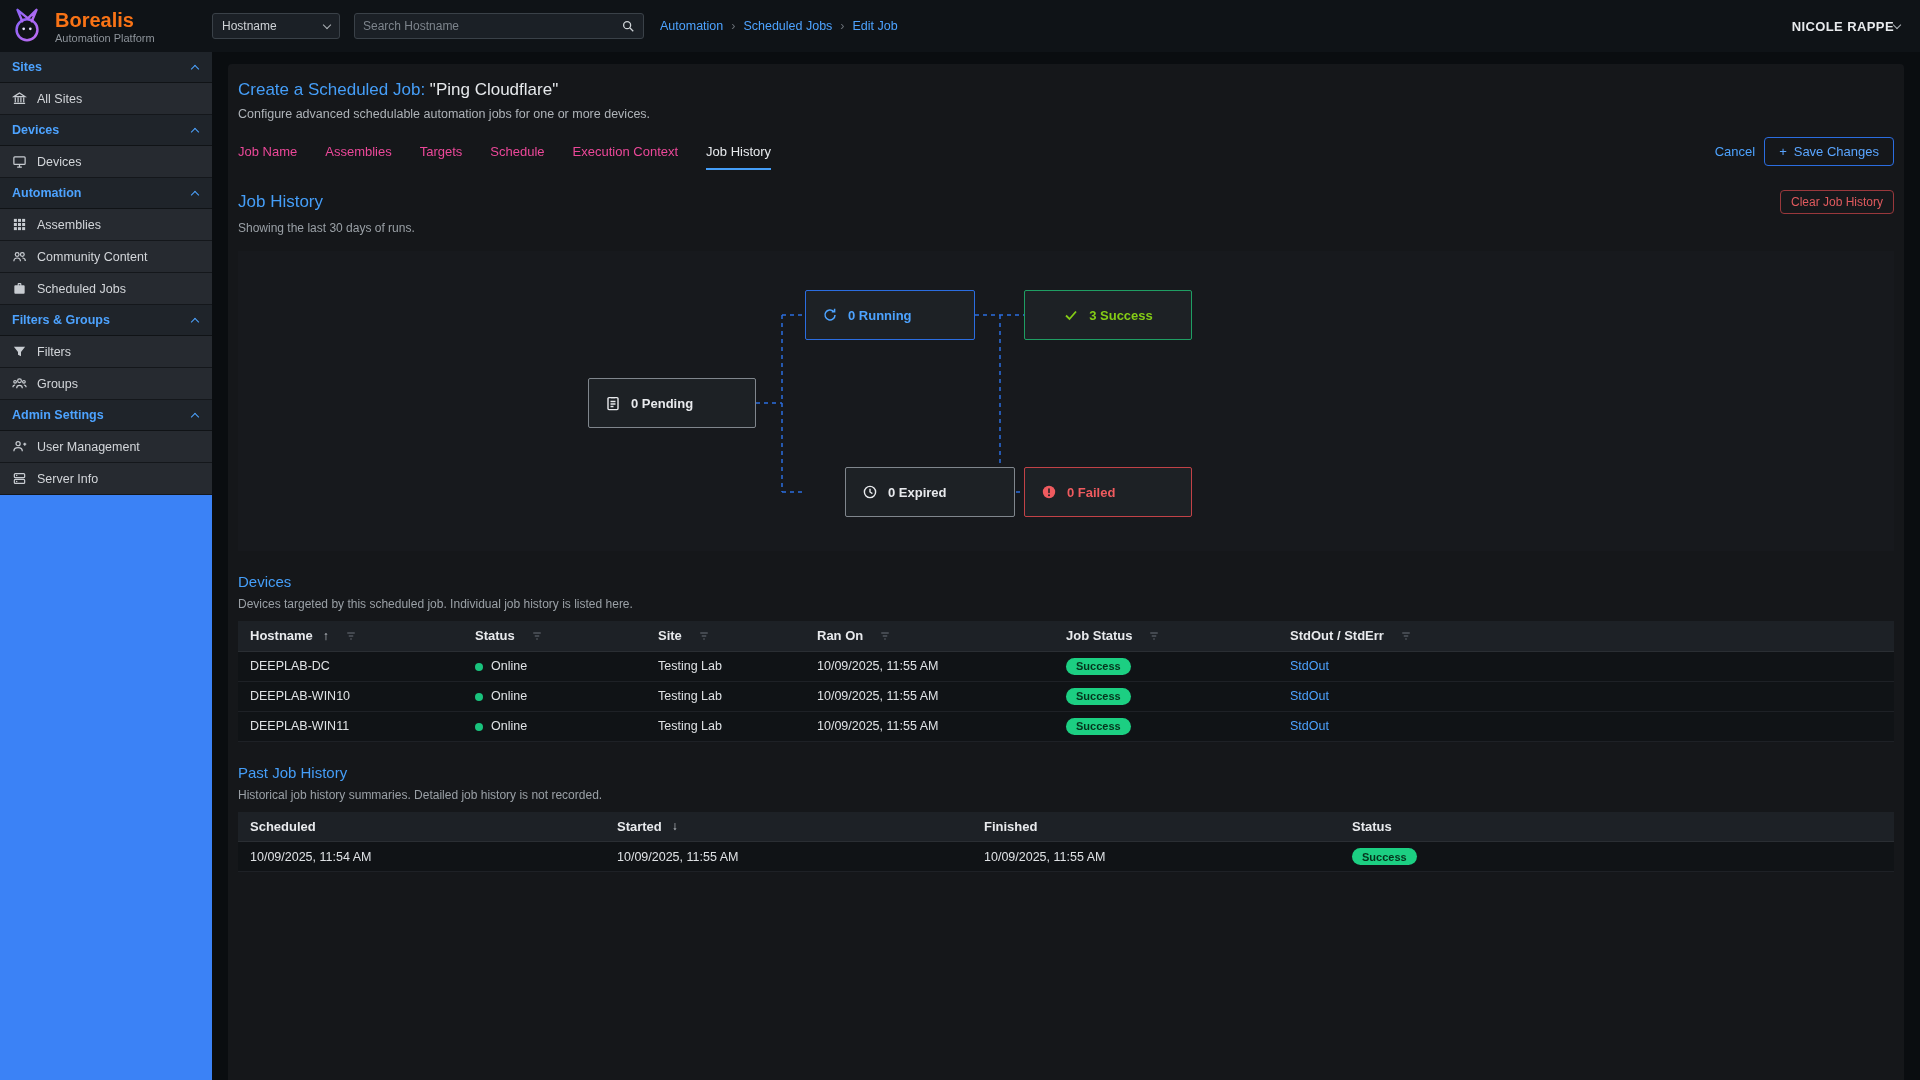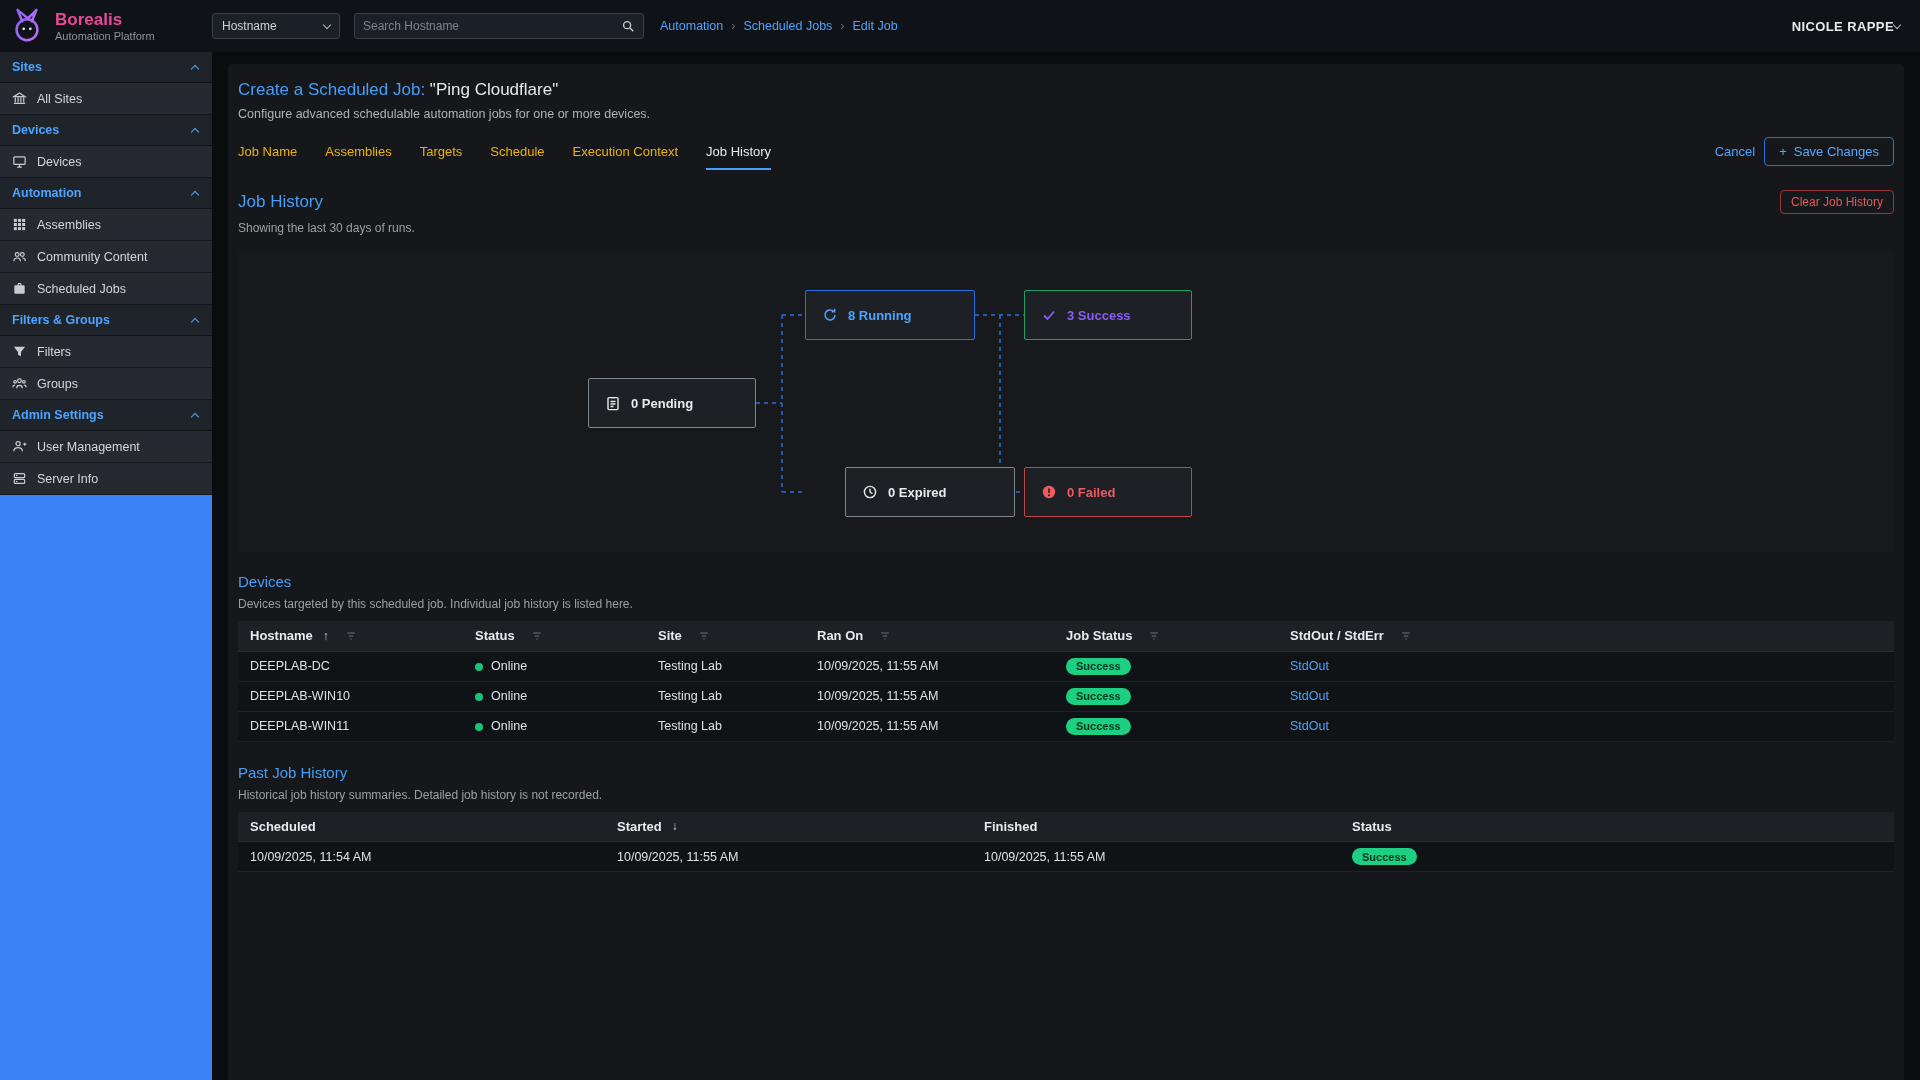--- a/index.html
+++ b/index.html
@@ -5,21 +5,21 @@
   * { box-sizing: border-box; margin: 0; padding: 0; }
   html,body { width:1920px; height:1080px; overflow:hidden; }
   body {
     font-family: "Liberation Sans", sans-serif;
     background:#0a0d10; color:#d6d9dc; position:relative; font-size:13px;
   }
   
   .topbar { position:absolute; top:0; left:0; right:0; height:52px;
     background:#0f1317; display:flex; align-items:center; z-index:5; }
   .brand { width:212px; display:flex; align-items:center; gap:9px; padding-left:8px; flex:0 0 auto;}
-  .brand-title { color:#ec4899; font-weight:bold; font-size:17px; line-height:1.15;}
+  .brand-title { color:#f97316; font-weight:bold; font-size:20px; line-height:1.15;}
   .brand-sub { color:#8d939a; font-size:11px; }
   .select-box { width:128px; height:26px; background:#1b2026; border:1px solid #3a4148;
     border-radius:3px; display:flex; align-items:center; justify-content:space-between;
     padding:0 9px; font-size:12px; color:#cfd3d7; cursor:pointer; }
   .search-box { margin-left:14px; width:290px; height:26px; background:#1b2026;
     border:1px solid #3a4148; border-radius:3px; display:flex; align-items:center; padding:0 8px; }
   .search-box input { flex:1; background:transparent; border:none; outline:none;
     color:#cfd3d7; font-size:12px; font-family:"Liberation Sans",sans-serif; }
   .search-box input::placeholder { color:#7d848c; }
   .crumbs { margin-left:16px; font-size:12.5px; display:flex; gap:8px; align-items:center;}
@@ -42,40 +42,40 @@
   
   .main { position:absolute; top:52px; left:212px; right:0; bottom:0; background:#0a0d10;
     padding:12px 16px; }
   .card { background:#15171a; border-radius:4px; height:1600px; padding:16px 10px 20px; }
   .page-title { font-size:17px; }
   .page-title .t-blue { color:#459ef8; }
   .page-title .t-white { color:#e6e9ec; }
   .page-sub { font-size:12.5px; color:#aeb3b8; margin-top:7px; }
   .tabs-row { margin-top:16px; display:flex; align-items:flex-end; }
   .tabs { display:flex; gap:28px; }
-  .tab { font-size:13px; color:#eab308; padding-bottom:9px; border-bottom:2px solid transparent; cursor:pointer;}
+  .tab { font-size:13px; color:#ec4899; padding-bottom:9px; border-bottom:2px solid transparent; cursor:pointer;}
   .tab.active { color:#e8ebee; border-bottom-color:#459ef8; }
   .tab-actions { margin-left:auto; display:flex; align-items:center; gap:9px; padding-bottom:4px;}
   .link-btn { color:#4da3ff; font-size:13px; cursor:pointer; text-decoration:none;}
   .btn-outline-blue { display:flex; align-items:center; gap:7px; border:1px solid #2b6de0;
     color:#5aa5ff; background:transparent; font-size:13px; padding:6px 14px; border-radius:4px;
     cursor:pointer; font-family:"Liberation Sans",sans-serif;}
   .sec-head-row { margin-top:20px; display:flex; align-items:center; }
   .sec-title { color:#459ef8; font-size:17px; }
   .btn-outline-red { margin-left:auto; border:1px solid #99383c; color:#e05a5e; background:#16181b;
     font-size:12px; padding:4px 10px; border-radius:4px; cursor:pointer; font-family:"Liberation Sans",sans-serif;}
   .sec-sub { font-size:12px; color:#9aa0a6; margin-top:7px; }
   
   .diagram { margin-top:16px; position:relative; height:300px; background:#17191d; }
   .connectors { position:absolute; inset:0; pointer-events:none; }
   .state-box { position:absolute; height:50px; display:flex; align-items:center; gap:10px;
     padding:0 16px; background:#1d2125; border:1px solid #80868d; border-radius:2px;
     font-weight:bold; font-size:13px; color:#e8eaed; cursor:pointer;}
   .state-box.running { border-color:#2b6de0; color:#4da3ff; }
-  .state-box.success { border-color:#1f9e63; color:#8b5cf6; }
+  .state-box.success { border-color:#1f9e63; color:#84cc16;justify-content:center; }
   .state-box.failed  { border-color:#c24247; color:#ef5b5f; }
   
   .sub-head { color:#459ef8; font-size:15px; margin-top:22px; }
   table { width:100%; border-collapse:collapse; margin-top:10px; }
   thead th { background:#1d2126; height:30px; text-align:left; font-size:13px; color:#e8eaed;
     padding:0 12px; border-bottom:1px solid #2a2e33; }
   .th-inner { display:flex; align-items:center; gap:10px; }
   .sort-arrow { color:#c6cad0; font-size:12px; font-weight:normal;}
   .filter-ic { color:#6b7178; margin-left:6px; cursor:pointer;}
   tbody td { height:30px; padding:0 12px; font-size:12.5px; color:#dfe2e5;
@@ -279,21 +279,21 @@
           <rect x="3" y="2.6" width="10" height="12" rx="1"></rect>
             <path d="M6 2.6 h4 M5.5 6.5 h5 M5.5 9 h5 M5.5 11.5 h3"></path>
         </svg>
         <span>0 Pending</span>
       </div>
 
       <div class="state-box running" style="left:567px; top:39px; width:170px;">
         <svg width="16" height="16" viewBox="0 0 16 16" fill="none" stroke="currentColor" stroke-width="1.5">
           <path d="M13 8 a5 5 0 1 1 -1.4 -3.5 M12.6 1.8 v2.9 h-2.9"></path>
         </svg>
-        <span>8 Running</span>
+        <span>0 Running</span>
       </div>
 
       <div class="state-box success" style="left:786px; top:39px; width:168px;">
         <svg width="16" height="16" viewBox="0 0 16 16" fill="none" stroke="currentColor" stroke-width="1.8">
           <path d="M3 8.5 L6.5 12 L13 4.5"></path>
         </svg>
         <span>3 Success</span>
       </div>
 
       <div class="state-box" style="left:567px; top:216px; width:170px;margin-left:40px;">

